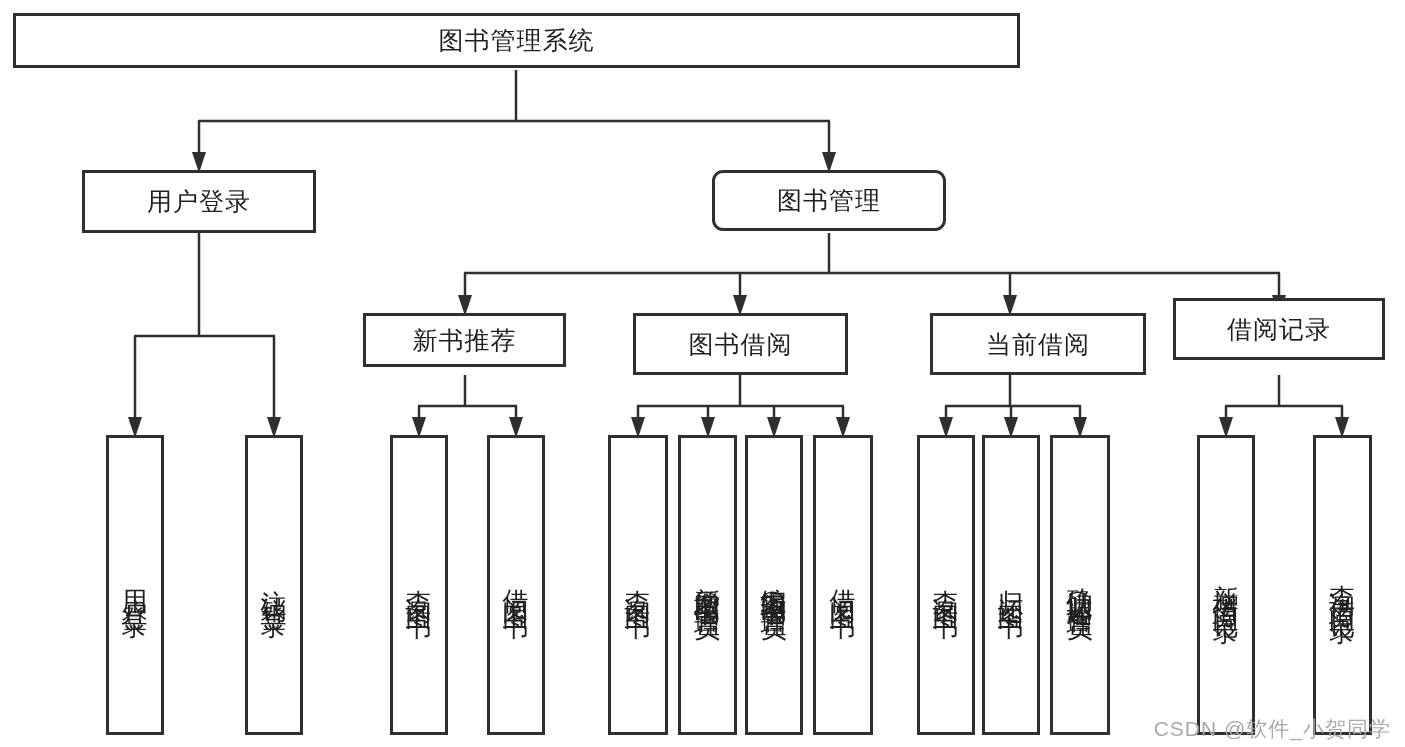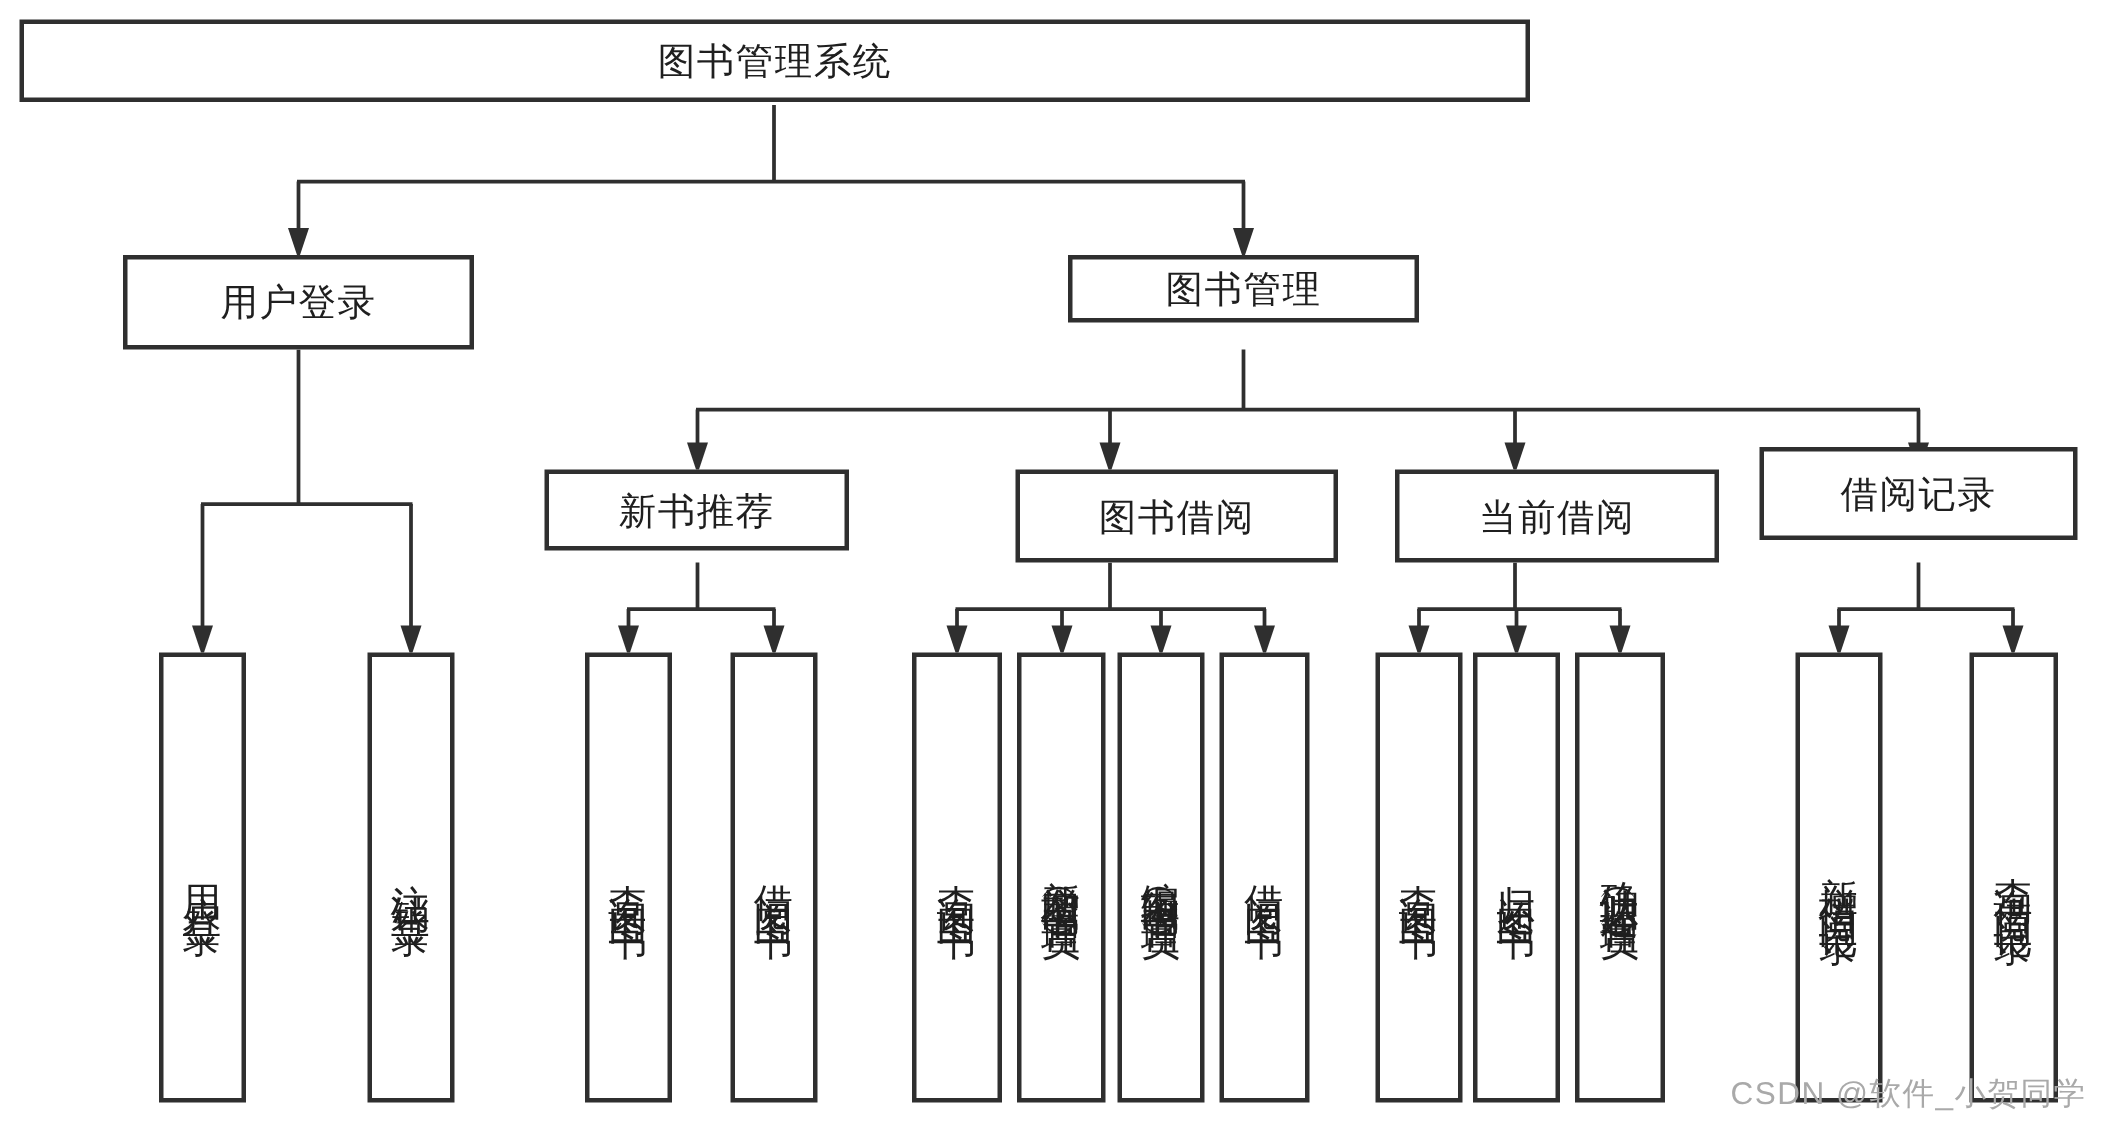--- a/index.html
+++ b/index.html
@@ -125,28 +125,28 @@
     </g>
   </svg>
 
   <div class="hbox" style="left:13px; top:13px; width:1007px; height:55px;">
     <span>图书管理系统</span>
   </div>
 
   <div class="hbox" style="left:82px; top:170px; width:234px; height:63px;">
     <span>用户登录</span>
   </div>
-  <div class="hbox" style="left:712px; top:170px; width:234px; height:45px;">
+  <div class="hbox" style="left:712px; top:170px; width:234px; height:61px;border-radius:11px;">
     <span>图书管理</span>
   </div>
 
   <div class="hbox" style="left:363px; top:313px; width:203px; height:54px;">
     <span>新书推荐</span>
   </div>
-  <div class="hbox" style="left:633px; top:313px; width:215px; height:62px;margin-left:44px;">
+  <div class="hbox" style="left:633px; top:313px; width:215px; height:62px;">
     <span>图书借阅</span>
   </div>
   <div class="hbox" style="left:902px; top:313px; width:216px; height:62px;margin-left:28px;">
     <span>当前借阅</span>
   </div>
   <div class="hbox" style="left:1173px; top:298px; width:212px; height:62px;">
     <span>借阅记录</span>
   </div>
 
   <div class="vbox" style="left:106px;">

